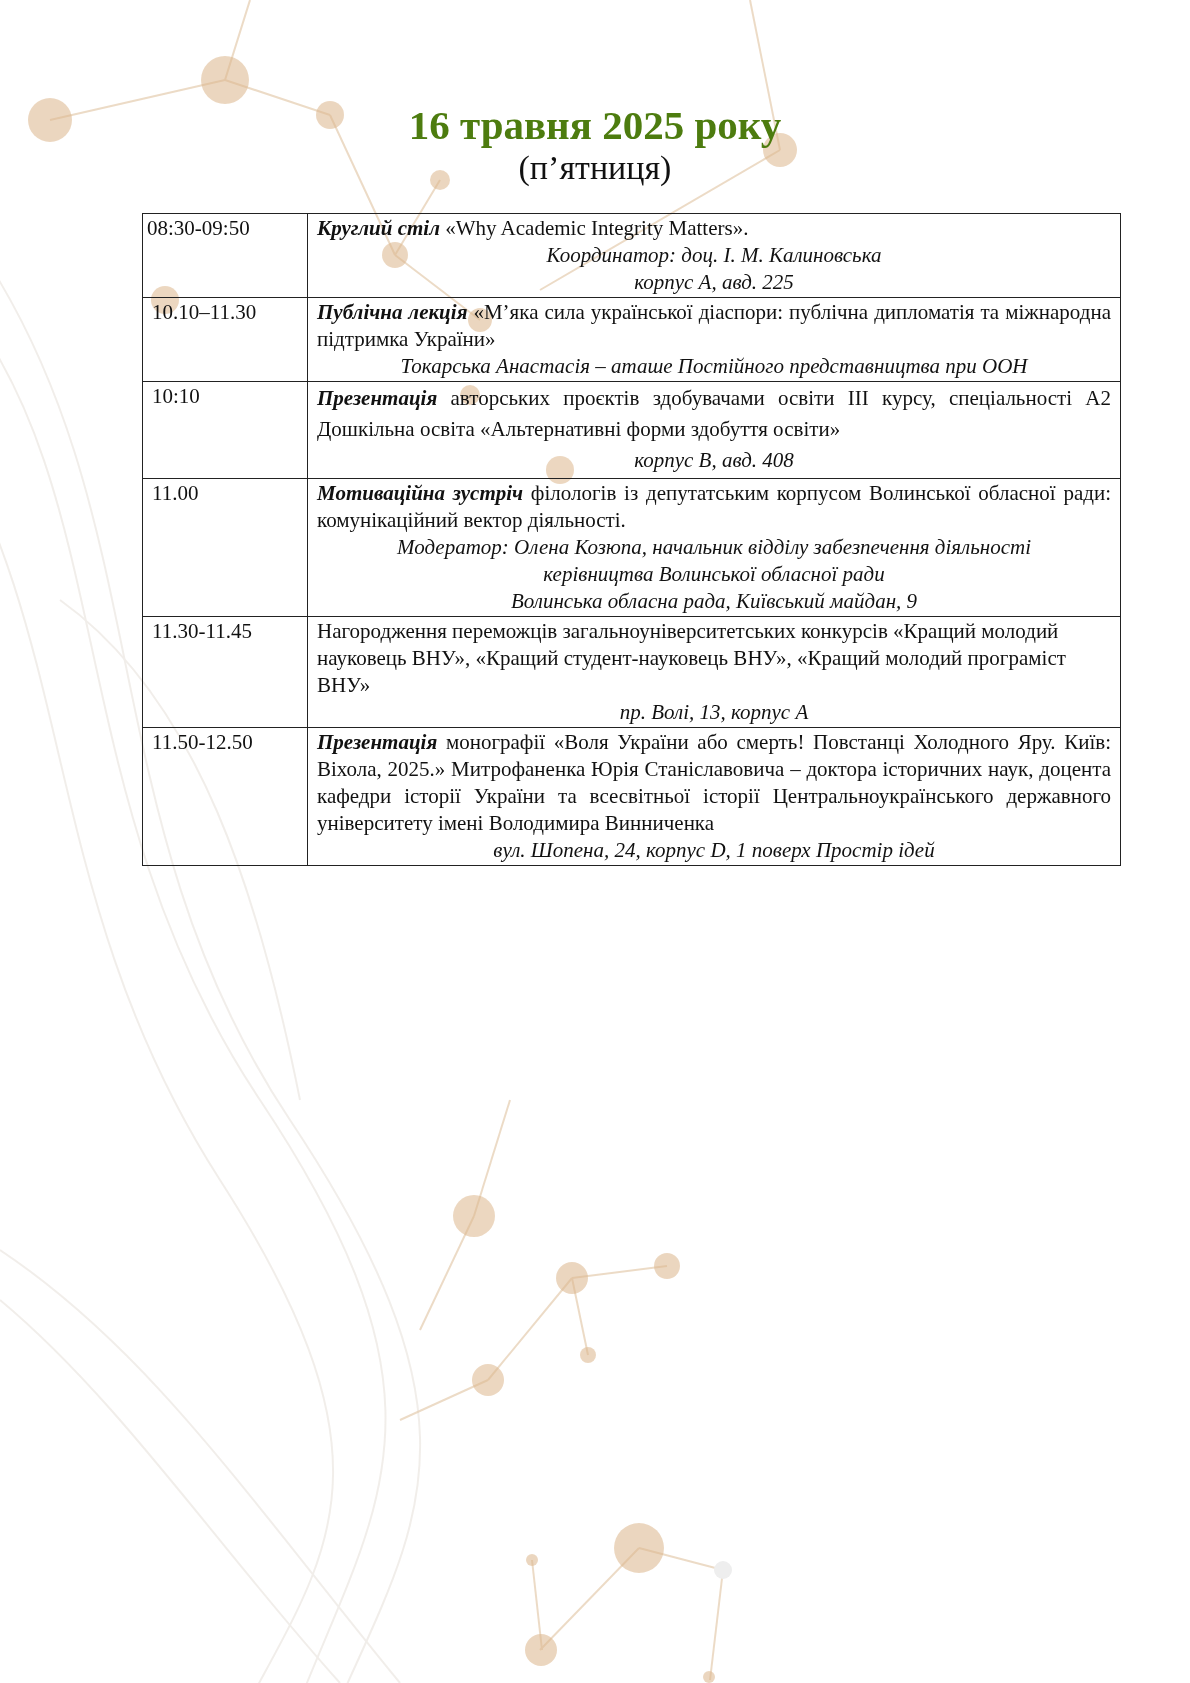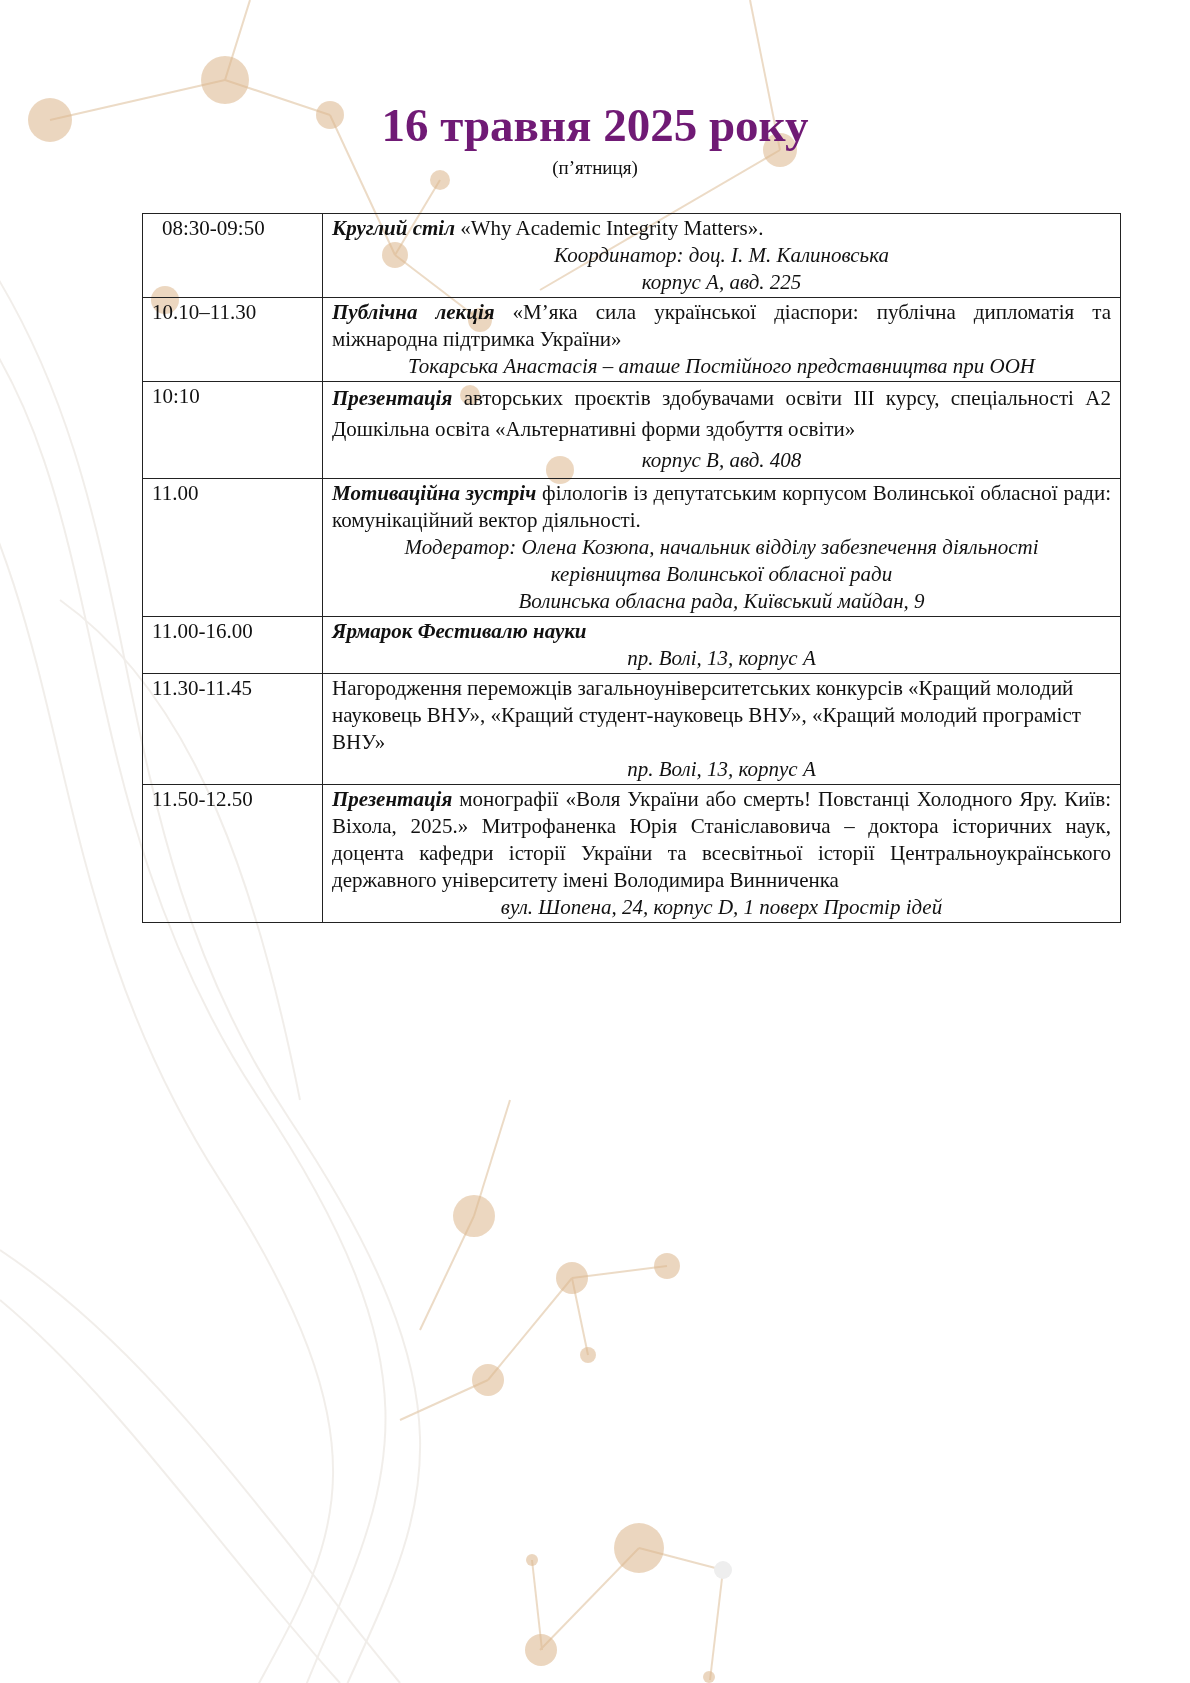--- a/index.html
+++ b/index.html
@@ -5,38 +5,38 @@
   html, body { margin: 0; padding: 0; }
   body {
     width: 1190px; height: 1683px; position: relative; overflow: hidden;
     background: #ffffff;
     font-family: "Liberation Serif", "DejaVu Serif", serif;
     color: #111;
   }
   .bg { position: absolute; left: 0; top: 0; width: 1190px; height: 1683px; z-index: 0; }
   .page-title {
     position: absolute; left: 0; right: 0; top: 100px; text-align: center;
-    font-size: 47px; font-weight: bold; color: #701a75; z-index: 1; margin: 0;
+    font-size: 41px; font-weight: bold; color: #4d7c0f; z-index: 1; margin: 0;
     line-height: 50px;
   }
   .page-subtitle {
     position: absolute; left: 0; right: 0; top: 152px; text-align: center;
-    font-size: 19px; color: #111; z-index: 1; line-height: 32px;
+    font-size: 34px; color: #111; z-index: 1; line-height: 32px;
   }
   table.schedule {
     position: absolute; left: 142px; top: 213px; width: 979px;
     border-collapse: collapse; z-index: 1; table-layout: fixed;
     font-size: 21px; line-height: 27px;
   }
   table.schedule td {
     border: 1.3px solid #222; vertical-align: top;
     padding: 1px 9px 1px 9px;
   }
   td.time { width: 151px; padding-left: 6px; }
-  td.time.first { padding-left: 19px; }
+  td.time.first { padding-left: 4px; }
   .line { display: block; }
   .justify { text-align: justify; text-align-last: left; }
   .right { text-align: center; font-style: italic; display: block; }
   .loose { line-height: 31px; }
   b { font-weight: bold; font-style: italic; }
 </style>
 </head>
 <body>
 
 <svg class="bg" viewBox="0 0 1190 1683">
@@ -127,27 +127,20 @@
     <tr style="height:137px">
       <td class="time">11.00</td>
       <td>
         <span class="line justify"><b>Мотиваційна зустріч</b><span> філологів із депутатським корпусом Волинської обласної ради: комунікаційний вектор діяльності.</span></span>
         <span class="right">Модератор: Олена Козюпа, начальник відділу забезпечення діяльності</span>
         <span class="right">керівництва Волинської обласної ради</span>
         <span class="right">Волинська обласна рада, Київський майдан, 9</span>
       </td>
     </tr>
 
-    <tr style="height:57px">
-      <td class="time">11.00-16.00</td>
-      <td>
-        <span class="line"><b>Ярмарок Фестивалю науки</b><span></span></span>
-        <span class="right">пр. Волі, 13, корпус А</span>
-      </td>
-    </tr>
 
     <tr style="height:111px">
       <td class="time">11.30-11.45</td>
       <td>
         <span class="line"><span>Нагородження переможців загальноуніверситетських конкурсів «Кращий молодий науковець ВНУ», «Кращий студент-науковець ВНУ», «Кращий молодий програміст ВНУ»</span></span>
         <span class="right">пр. Волі, 13, корпус А</span>
       </td>
     </tr>
 
     <tr style="height:125px">

